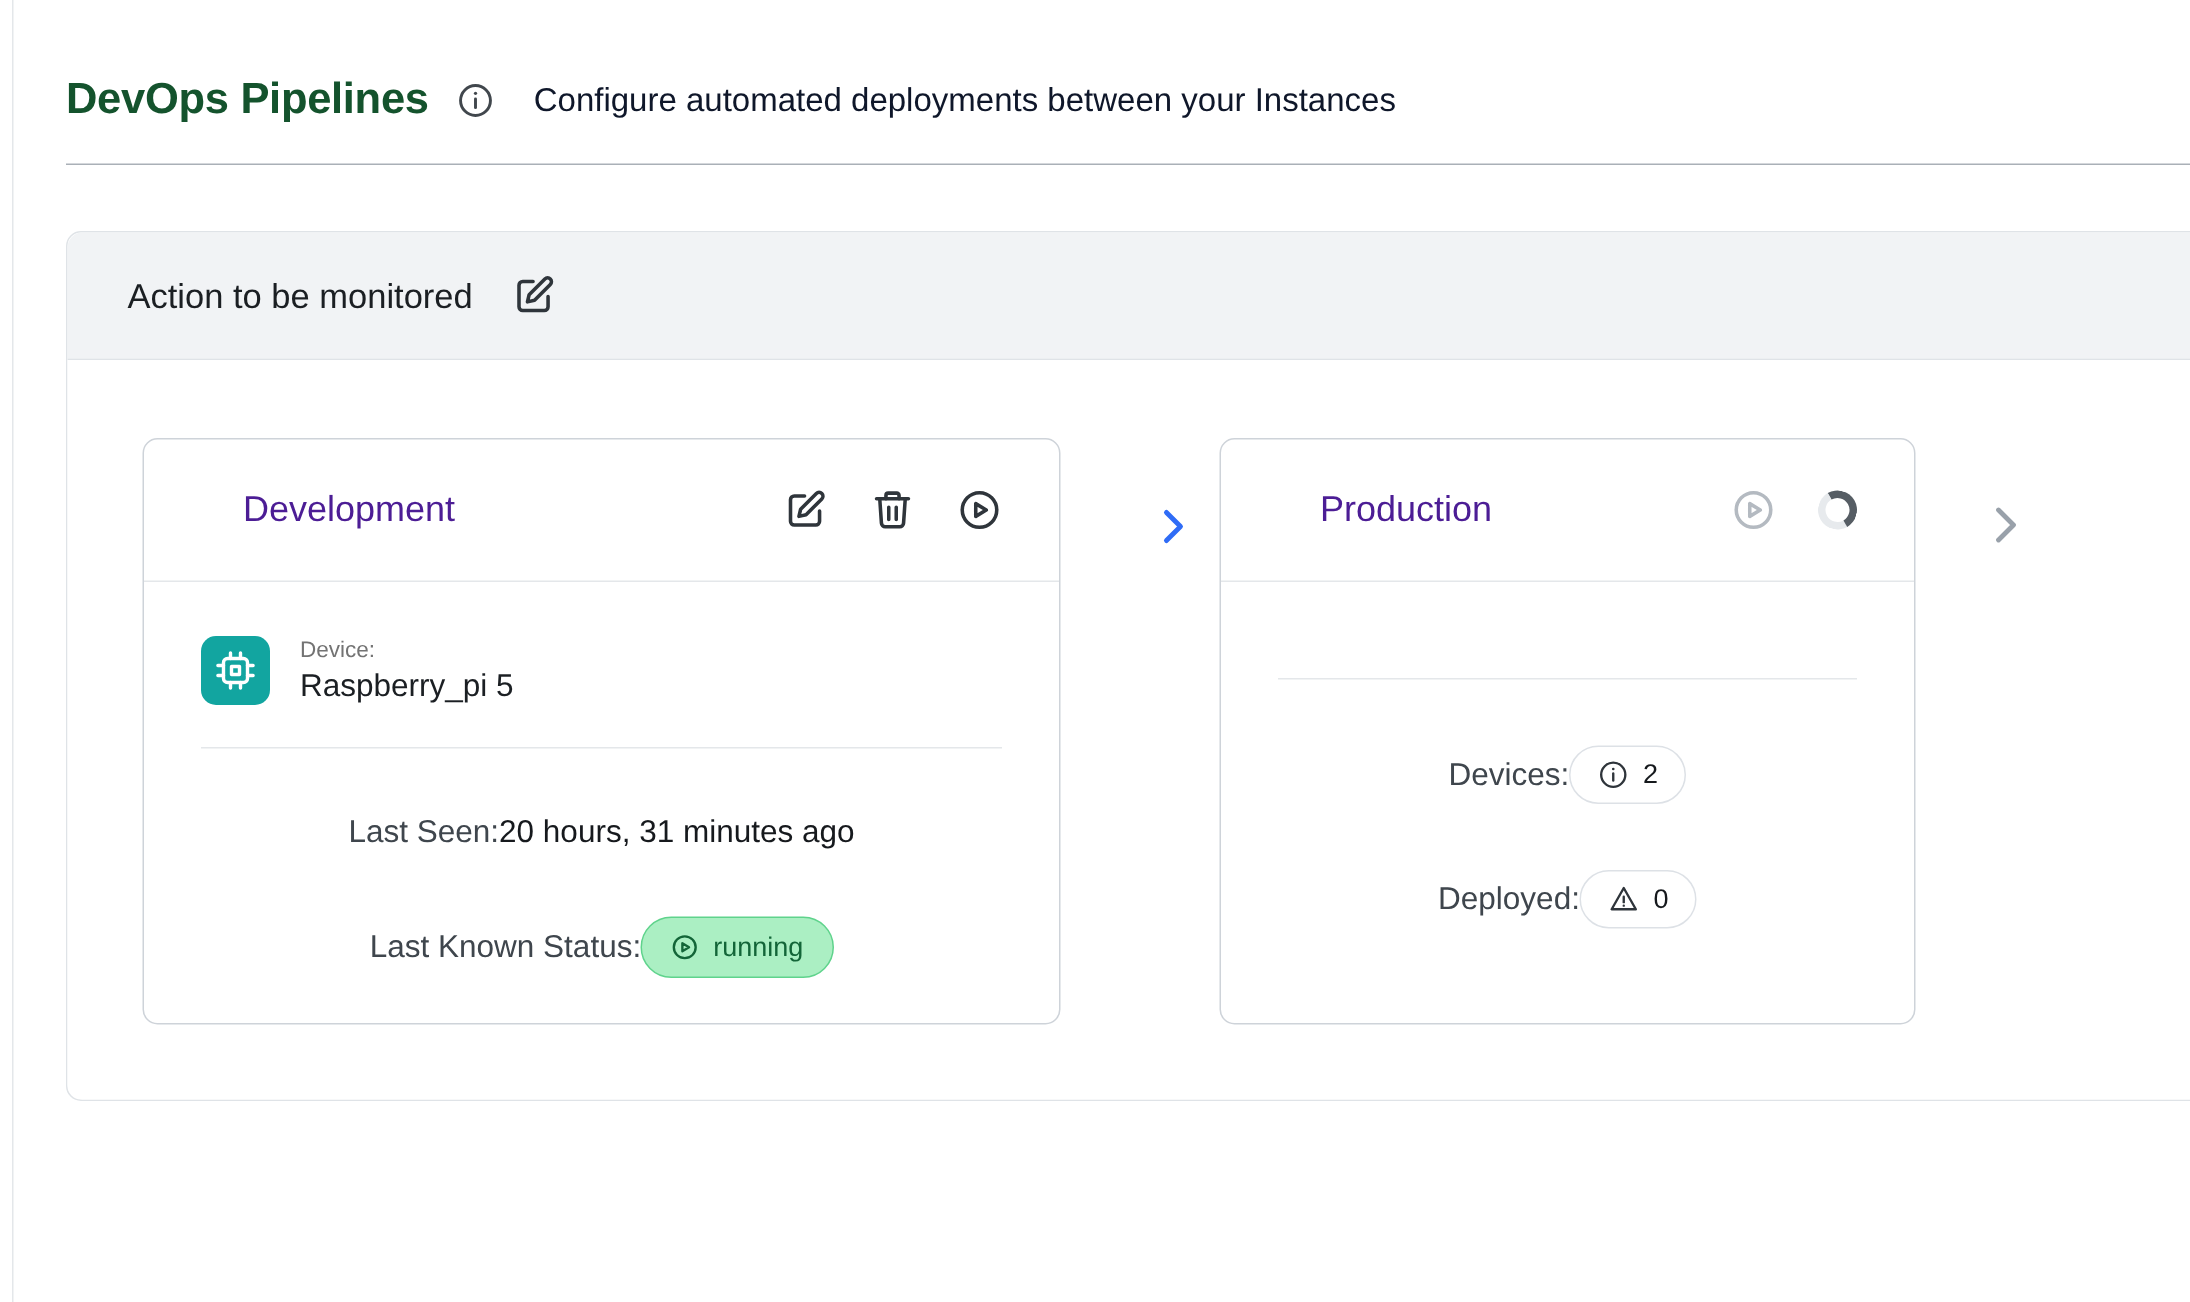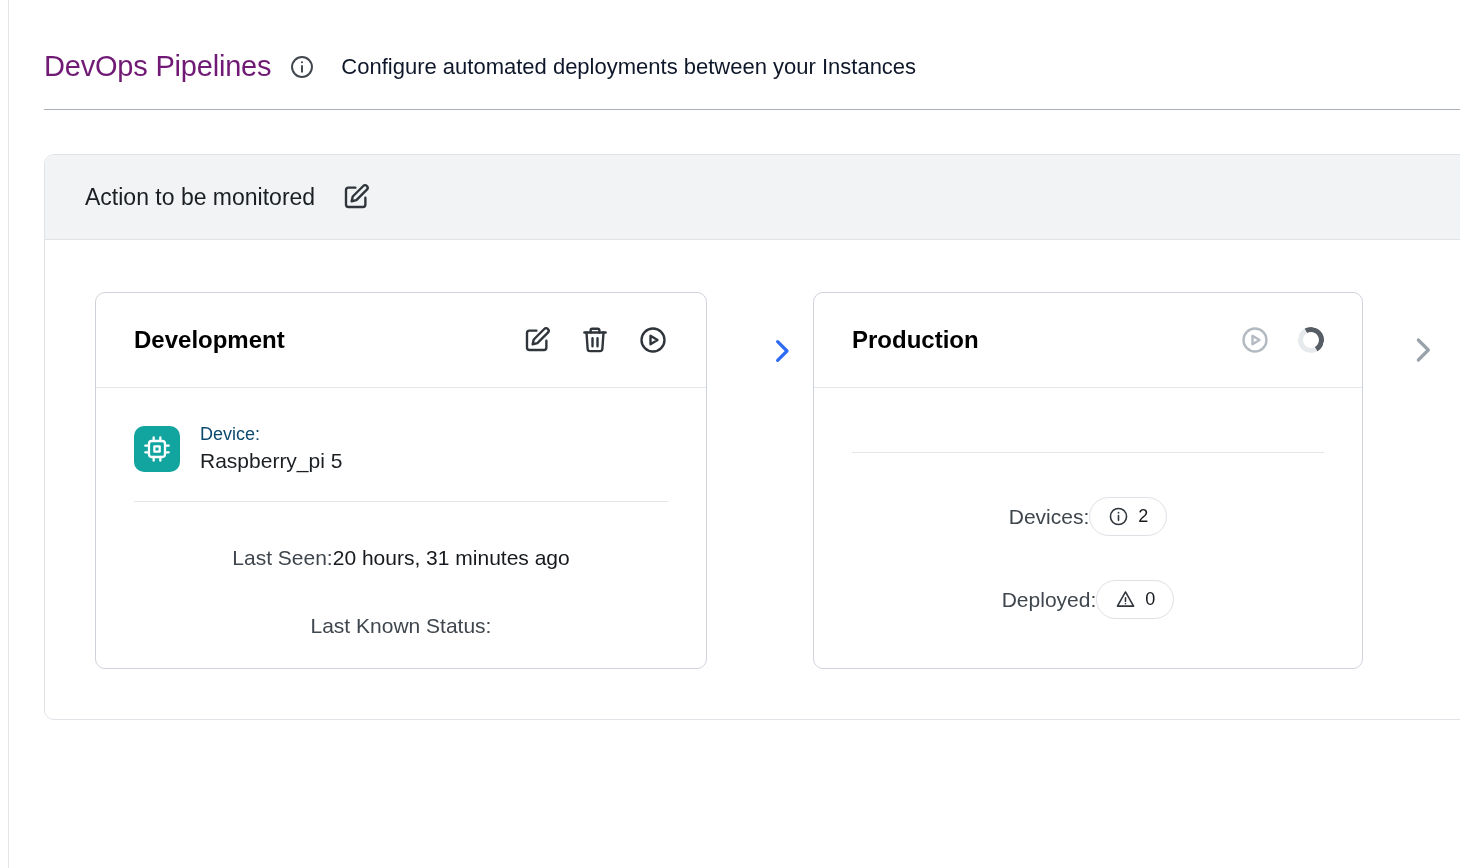--- a/index.html
+++ b/index.html
@@ -9,66 +9,66 @@
     background:#ffffff;
     font-family:"Liberation Sans", sans-serif;
     color:#212529;
     position:relative;
   }
   .edge-line { position:absolute; left:8px; top:0; bottom:0; width:1px; background:#e4e7ea; }
 
   .content { padding:50px 0 0 44px; }
 
   .title-row { display:flex; align-items:center; gap:18px; }
-  .page-title { font-size:29px; font-weight:400; margin:0; color:#701a75; letter-spacing:-0.2px; }
+  .page-title { font-size:29px; font-weight:700; margin:0; color:#14532d; letter-spacing:-0.2px; }
   .info-icon { width:26px; height:26px; color:#41474d; flex:0 0 auto; }
   .subtitle { font-size:22px; color:#0f172a; margin-left:8px; }
 
   .title-divider { margin-top:26px; border-bottom:1px solid #aab0b7; }
 
   .panel { margin-top:44px; margin-right:-40px; border:1px solid #dfe3e7; border-radius:10px 0 0 10px; }
   .panel-header {
     background:#f1f3f5; border-bottom:1px solid #dfe3e7;
     border-radius:10px 0 0 0;
     padding:27px 40px; display:flex; align-items:center; gap:26px;
     font-size:23px; color:#1b1f23;
   }
   .panel-edit-icon { width:30px; height:30px; color:#2f353b; cursor:pointer; }
 
   .panel-body { background:#fff; padding:52px 0 50px 50px; display:flex; align-items:stretch; border-radius:0 0 0 10px; }
 
   .card { border:1px solid #ced3d9; border-radius:10px; background:#fff; display:flex; flex-direction:column; }
   .card-dev { width:612px; }
-  .card-prod { width:550px; }
+  .card-prod { width:464px; }
 
   .card-header {
     display:flex; align-items:center; justify-content:space-between;
     padding:32px 38px; border-bottom:1px solid #e4e7ea;
   }
-  .card-title { font-size:24px; font-weight:700; color:#000000; }
+  .card-title { font-size:24px; font-weight:400; color:#4c1d95;margin-left:28px; }
   .card-actions { display:flex; align-items:center; gap:28px; color:#2f353b; }
   .icon-btn { width:30px; height:30px; cursor:pointer; display:block; }
   .icon-disabled { color:#b4bac1; }
 
   .spinner {
     width:26px; height:26px; border-radius:50%;
     border:5px solid #e7eaed;
     border-top-color:#565d64; border-right-color:#565d64;
     transform:rotate(15deg);
   }
 
   .card-body { padding:36px 38px 30px; flex:1; }
 
   .device-row { display:flex; align-items:center; gap:20px; }
   .chip-badge {
     width:46px; height:46px; border-radius:10px; background:#12a5a0;
     display:flex; align-items:center; justify-content:center; flex:0 0 auto;
   }
   .chip-badge svg { width:32px; height:32px; }
-  .device-label { font-size:18px; color:#0c4a6e; margin-bottom:4px; }
+  .device-label { font-size:15px; color:#737373; margin-bottom:4px; }
   .device-name { font-size:21px; color:#1b1f23; }
 
   .card-divider { border-top:1px solid #e4e7ea; margin-top:28px; }
 
   .info-row { display:flex; align-items:center; justify-content:center; margin-top:44px; font-size:21px; }
   .info-row:first-of-type { margin-top:40px; }
   .row-label { color:#3f464d; }
   .row-value { color:#16191d; }
 
   .status-badge {
@@ -166,20 +166,27 @@
 
           <div class="card-divider"></div>
 
           <div class="info-row">
             <span class="row-label">Last Seen:</span>
             <span class="row-value">20 hours, 31 minutes ago</span>
           </div>
 
           <div class="info-row">
             <span class="row-label">Last Known Status:</span>
+            <span class="status-badge">
+              <svg viewBox="0 0 24 24" fill="none" stroke="currentColor" stroke-width="2" stroke-linecap="round" stroke-linejoin="round">
+                <circle cx="12" cy="12" r="9.2"></circle>
+                <path d="M10 8.6v6.8l5.6-3.4z"></path>
+              </svg>
+              <span>running</span>
+            </span>
           </div>
 
         </div>
       </div>
 
       <span class="flow-arrow">
         <svg viewBox="0 0 24 24" fill="none" stroke="currentColor" stroke-width="2.6" stroke-linecap="round" stroke-linejoin="round">
           <path d="M8.5 4.5l7.5 7.5-7.5 7.5"></path>
         </svg>
       </span>

